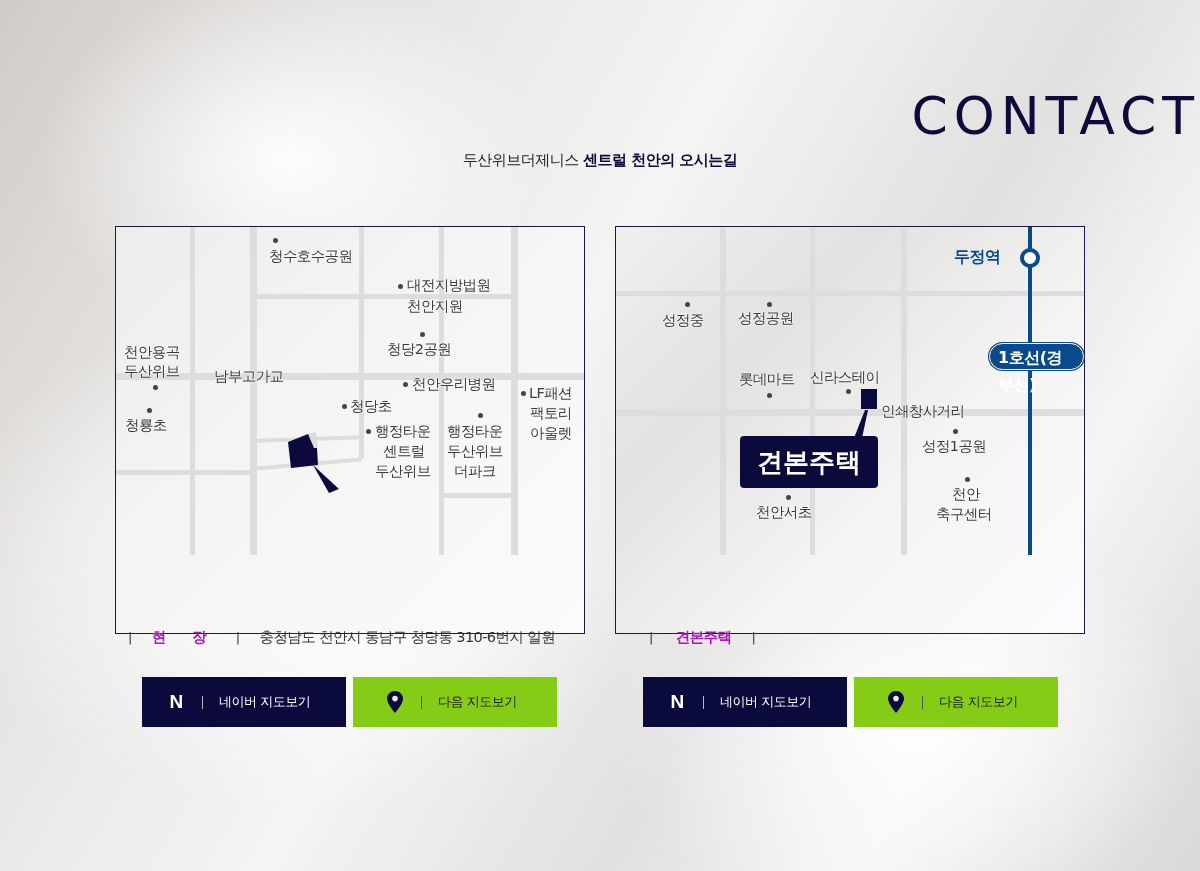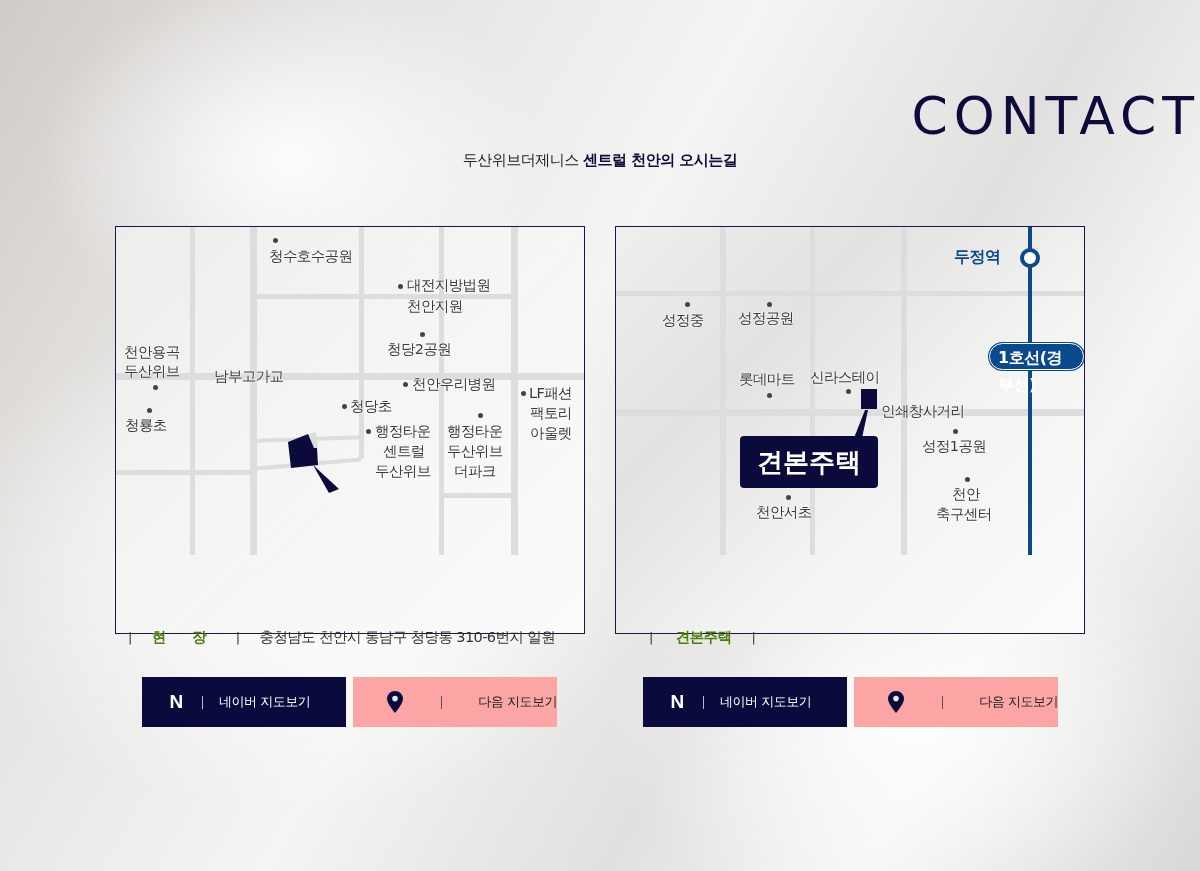--- a/index.html
+++ b/index.html
@@ -54,28 +54,28 @@
     position: absolute; background: #0a4a8c; color: #fff; font-weight: bold; font-size: 16px;
     border-radius: 14px; padding: 0 8px; height: 27px; line-height: 27px; letter-spacing: -0.5px;
     border: 1.5px solid #fff; box-shadow: 0 0 0 1px #0a4a8c;
   }
 
   .addr {
     position: absolute; top: 628px; font-size: 14.5px; color: #333; display: flex; align-items: center;
     letter-spacing: -0.6px; white-space: nowrap;
   }
   .addr .bar { color: #333; font-size: 13px; }
-  .addr .name { color: #4d7c0f; font-weight: bold; }
+  .addr .name { color: #a21caf; font-weight: bold; }
 
   .btn {
     position: absolute; top: 677px; height: 50px; display: flex; align-items: center;
     font-size: 13px; letter-spacing: -0.5px; cursor: pointer;
   }
   .btn.naver { background: #0b0a3d; color: #fff; width: 204px; }
-  .btn.daum { background: #fca5a5; color: #222; width: 204px; justify-content: space-between; }
+  .btn.daum { background: #84cc16; color: #222; width: 204px; }
   .btn .ico { width: 20px; display: flex; justify-content: center; }
   .btn .sep { width: 1px; height: 13px; margin: 0 16px; }
   .btn.naver .sep { background: #bbb; }
   .btn.daum .sep { background: #555; }
 </style>
 </head>
 <body>
 
 <div class="title">CONTACT</div>
 <div class="subtitle">

